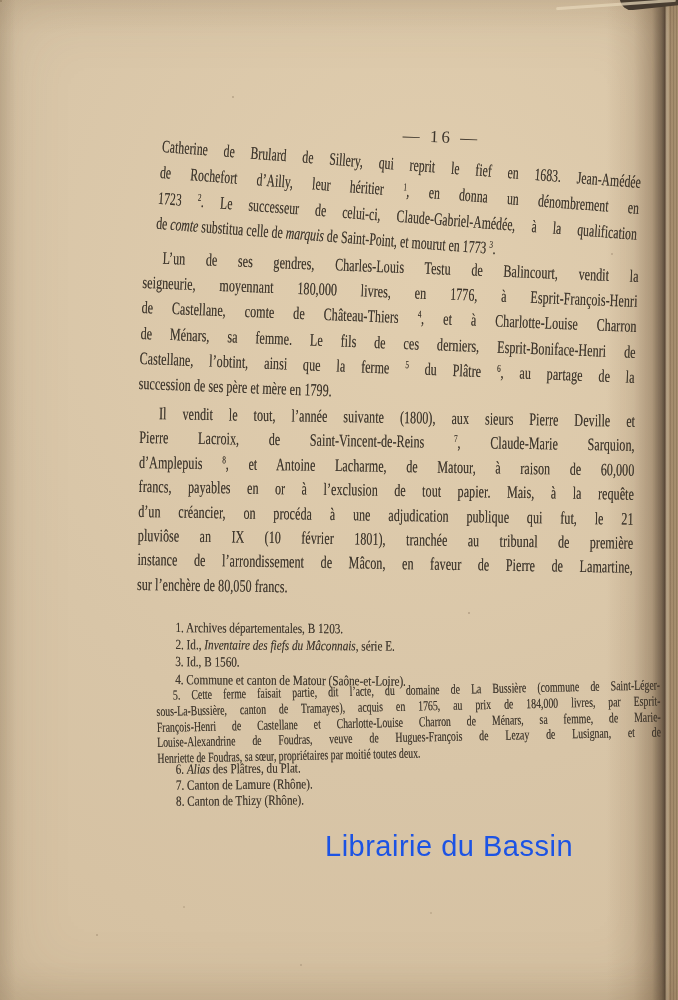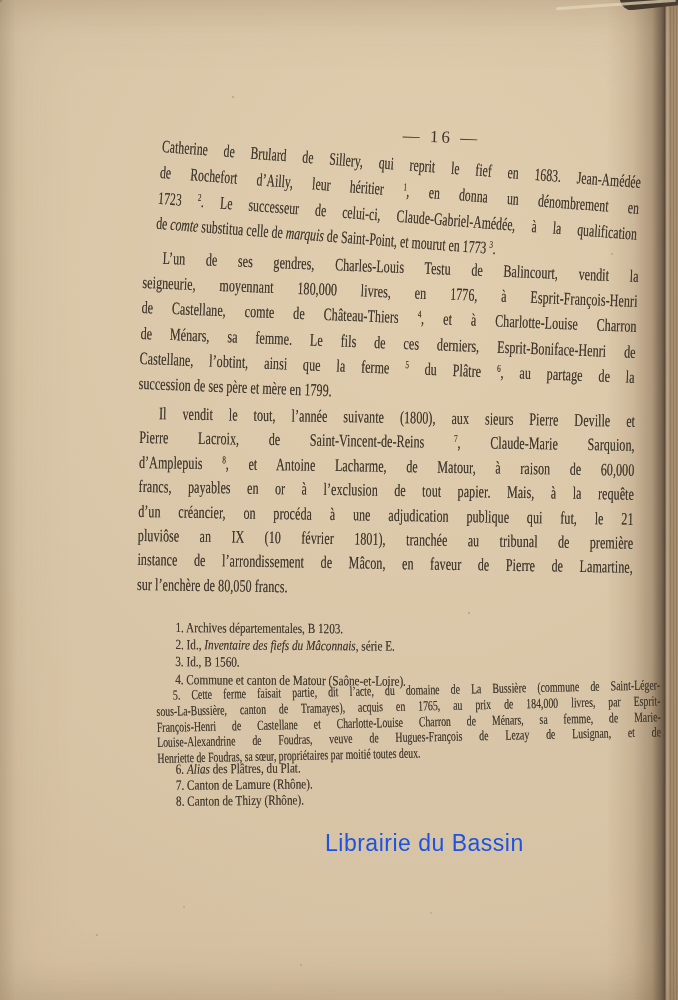--- a/index.html
+++ b/index.html
@@ -89,21 +89,21 @@
   .fna { left: 158px; top: 619px; line-height: 17.2px; transform: rotate(0.4deg) scaleX(0.80); }
   .fn5 { left: 156px; top: 688px; line-height: 15.8px; transform: rotate(-1.2deg) scaleX(0.70); }
   .fnb { left: 158px; top: 762px; line-height: 15.8px; transform: rotate(-0.6deg) scaleX(0.80); }
 
   sup { font-size: 60%; line-height: 0; vertical-align: 6px; letter-spacing: 0; }
   i { font-style: italic; }
 
   .watermark {
     position: absolute; left: 325px; top: 830px;
     font-family: "Liberation Sans", "DejaVu Sans", sans-serif;
-    font-size: 23px; font-weight: 400; letter-spacing: 0.5px;
+    font-size: 29px; font-weight: 400; letter-spacing: 0.5px;
     color: var(--wm); white-space: nowrap;
   }
 </style>
 </head>
 <body>
 
 <div id="photo">
 
   <div class="edge-left"></div>
   <div class="edge-right"></div>

